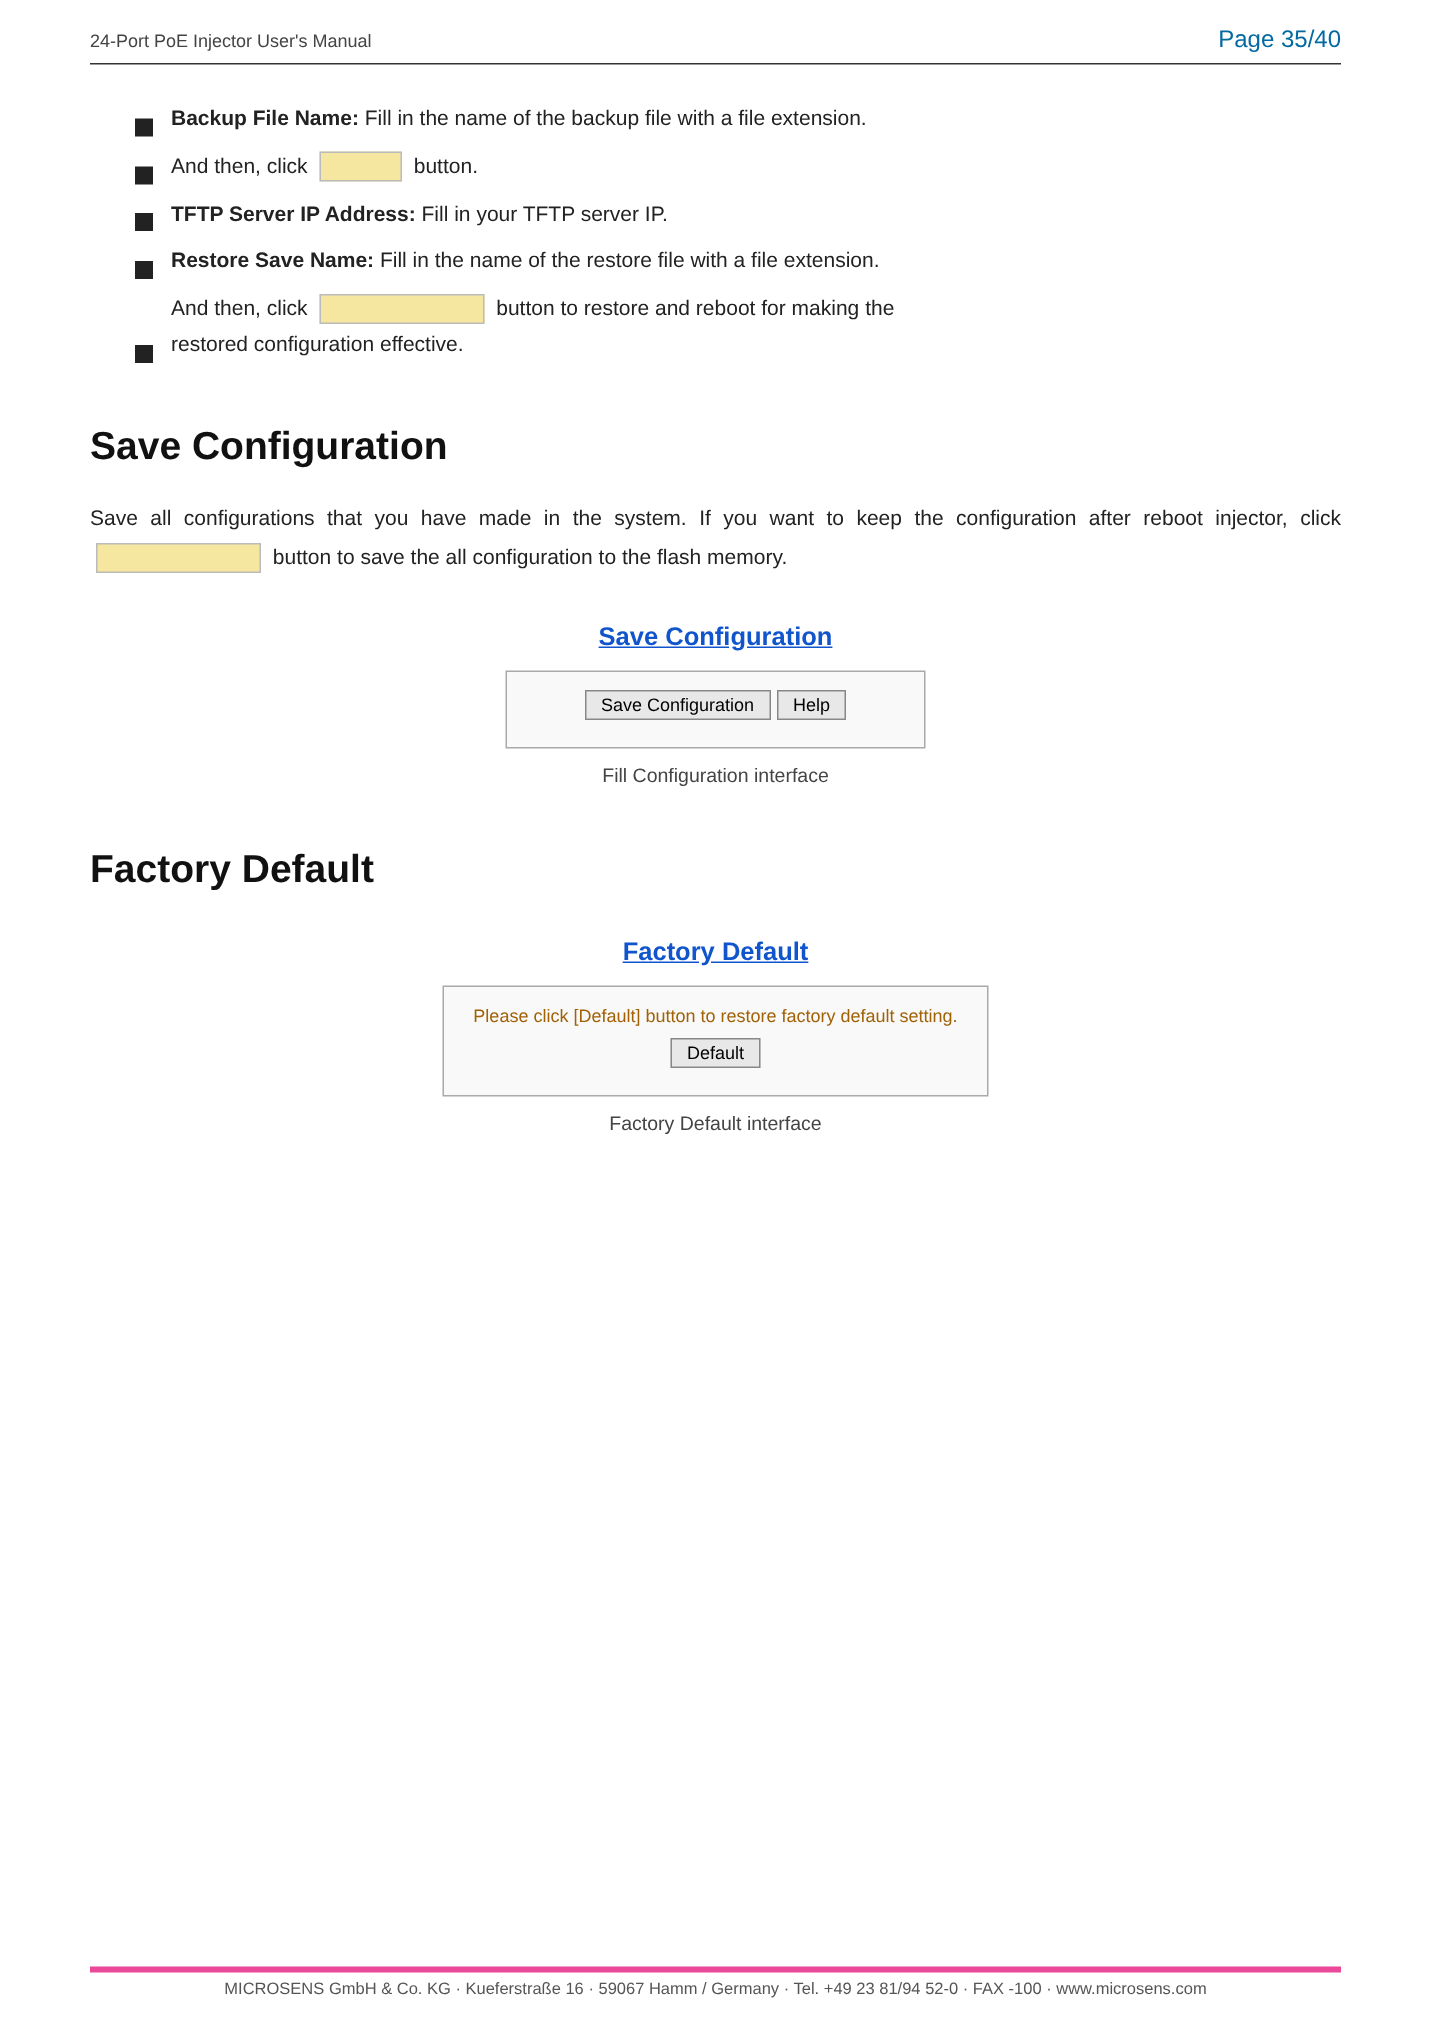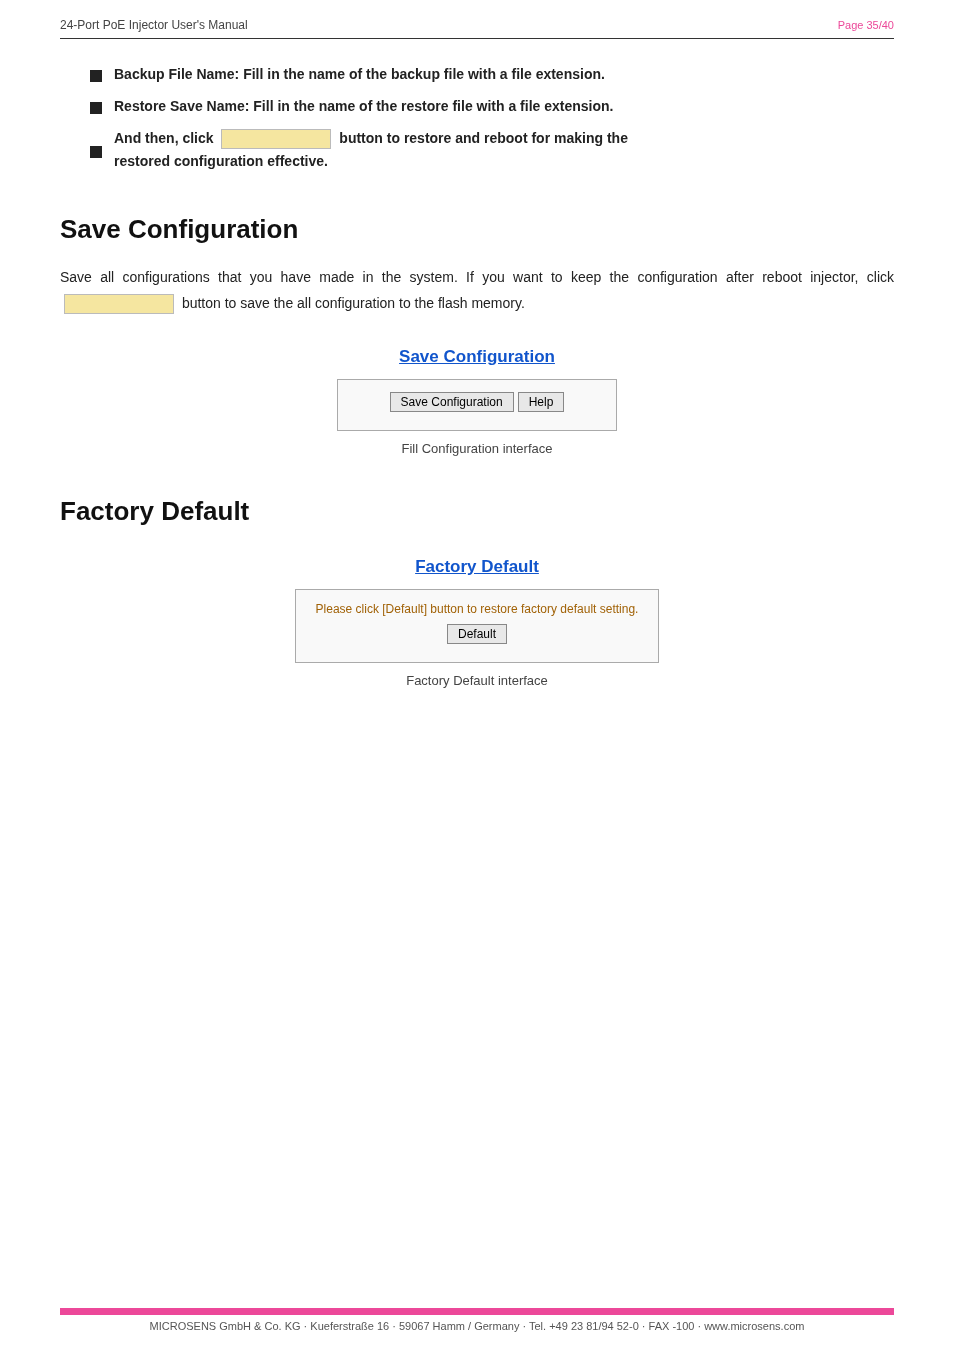--- a/index.html
+++ b/index.html
@@ -29,35 +29,34 @@
       margin-bottom: 24px;
       gap: 44px;
     }
 
     .page-header-left {
       font-size: 12px;
       color: #444;
     }
 
     .page-header-right {
-      font-size: 11px;
-      color: #ec4899;
+      font-size: 16px;
+      color: #0369a1;
     }
 
     .bullet-list {
       list-style: none;
       margin: 0 0 20px 30px;
     }
 
     .bullet-list li {
       display: flex;
-      align-items: center;
+      align-items: flex-end;
       margin-bottom: 8px;
       line-height: 1.6;
-      font-weight: bold;
     }
 
     .bullet-square {
       display: inline-block;
       width: 12px;
       height: 12px;
       background: #222;
       margin-right: 12px;
       margin-top: 3px;
       flex-shrink: 0;
@@ -152,21 +151,21 @@
       font-size: 12px;
       color: #a16207;
       margin-bottom: 8px;
     }
 
     .page-footer {
       position: absolute;
       bottom: 18px;
       left: 60px;
       right: 60px;
-      border-top: 7px solid #ec4899;
+      border-top: 4px solid #ec4899;
       padding-top: 5px;
       font-size: 11px;
       color: #555;
       text-align: center;
     }
   </style>
 </head>
 <body>
 
 <div class="page-container">
@@ -174,20 +173,32 @@
   <div class="page-header">
     <span class="page-header-left">24-Port PoE Injector User's Manual</span>
     <span class="page-header-right">Page 35/40</span>
   </div>
 
   <ul class="bullet-list">
     <li>
       <span class="bullet-square"></span>
       <span class="bullet-text">
         <strong>Backup File Name:</strong> Fill in the name of the backup file with a file extension.
+      </span>
+    </li>
+    <li>
+      <span class="bullet-square"></span>
+      <span class="bullet-text">
+        And then, click <span class="inline-box-small"></span> button.
+      </span>
+    </li>
+    <li>
+      <span class="bullet-square"></span>
+      <span class="bullet-text">
+        <strong>TFTP Server IP Address:</strong> Fill in your TFTP server IP.
       </span>
     </li>
     <li>
       <span class="bullet-square"></span>
       <span class="bullet-text">
         <strong>Restore Save Name:</strong> Fill in the name of the restore file with a file extension.
       </span>
     </li>
     <li>
       <span class="bullet-square"></span>

